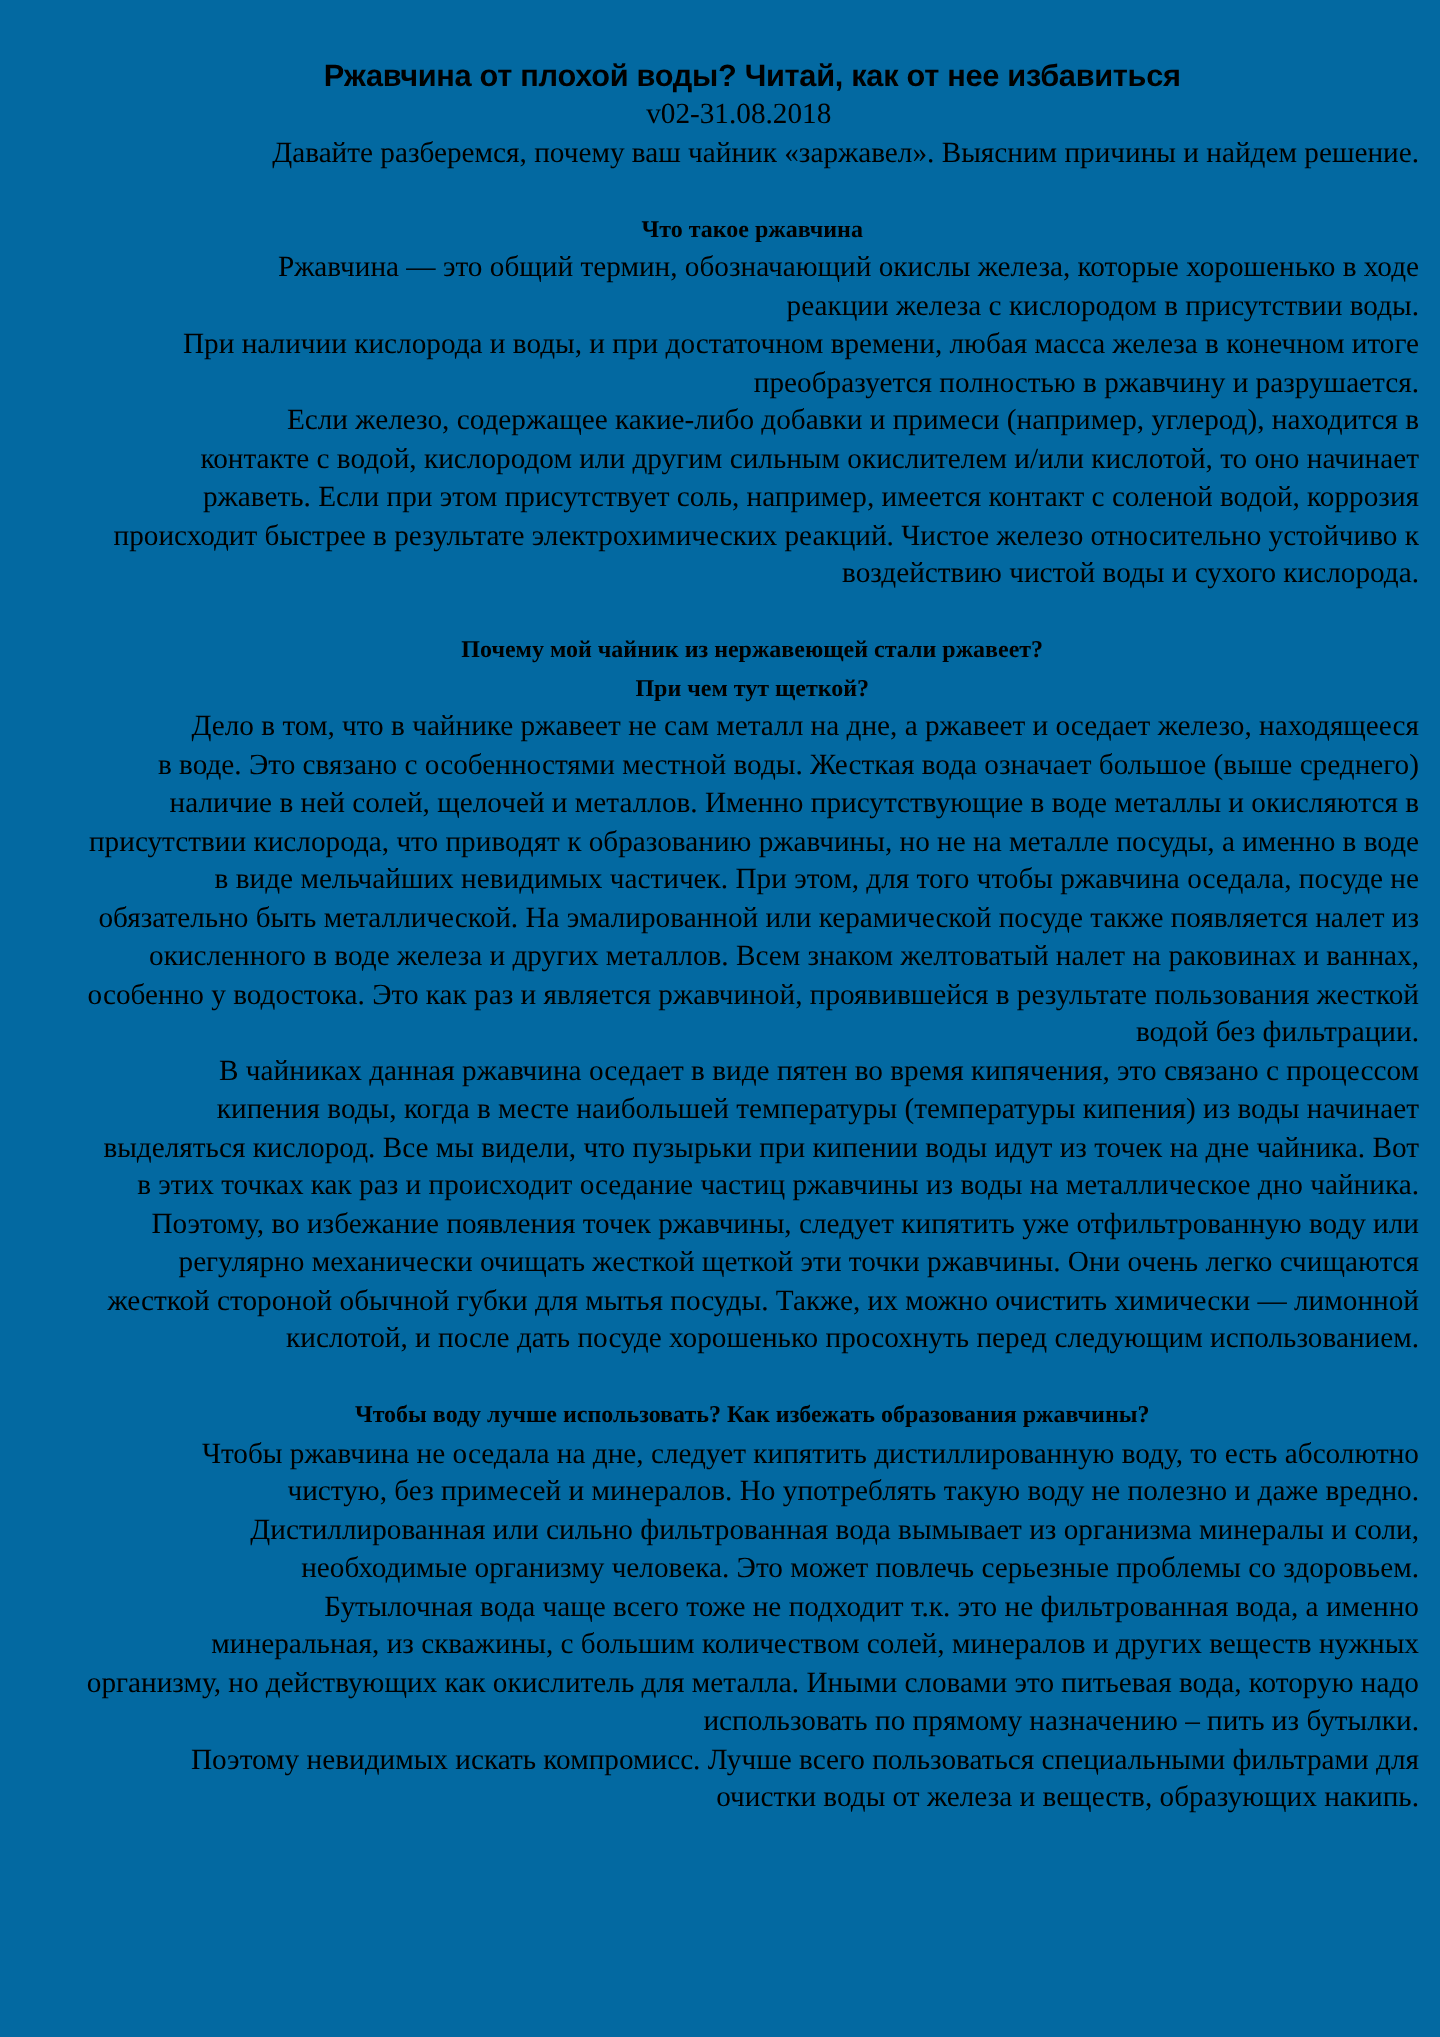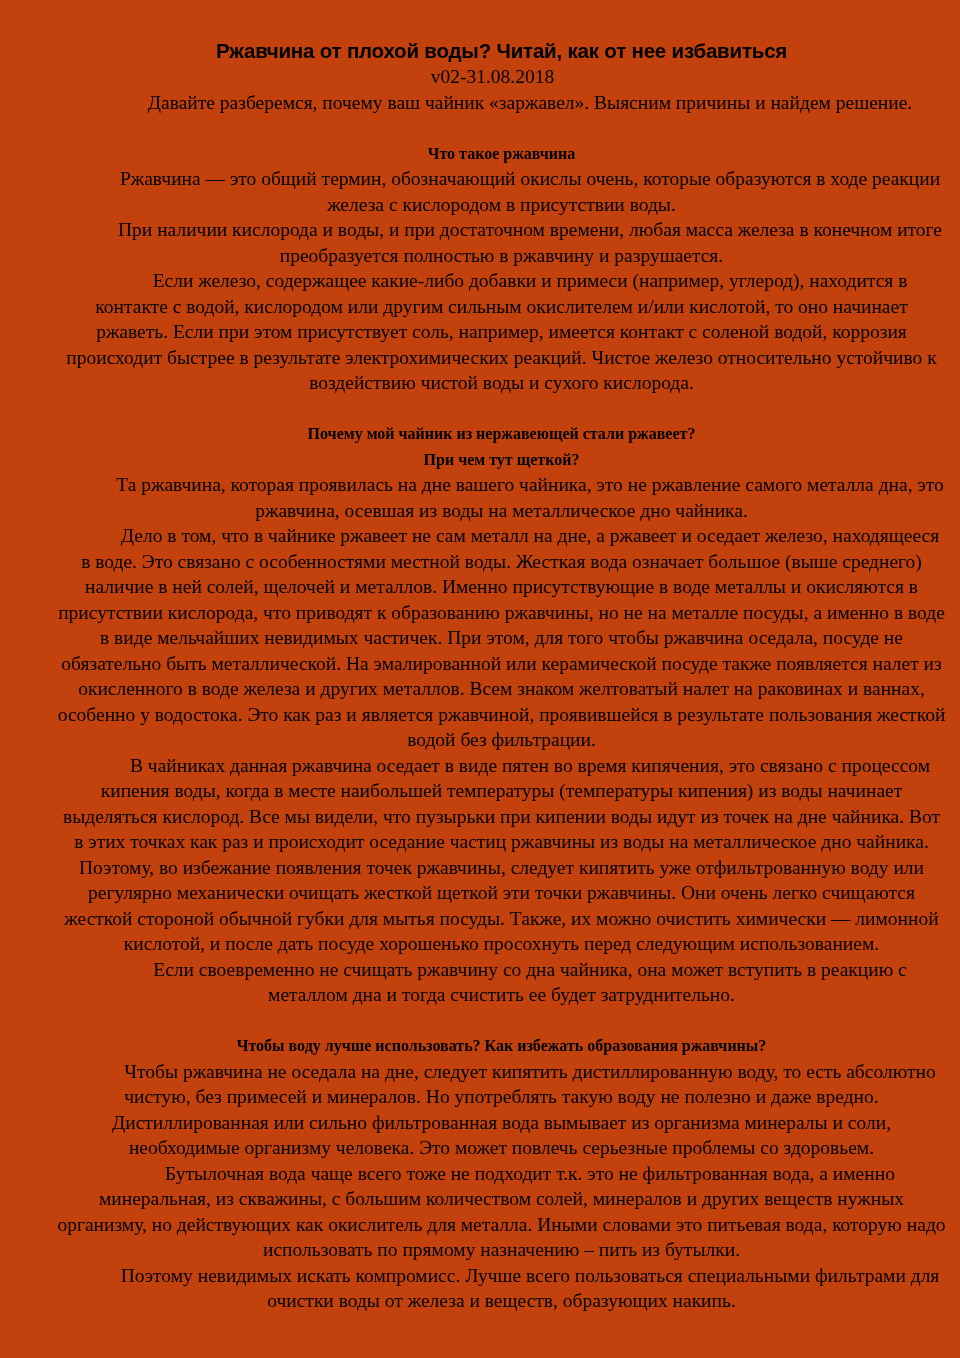--- a/index.html
+++ b/index.html
@@ -6,21 +6,21 @@
     margin: 0;
     padding: 0;
     background: #ffffff;
   }
   .page {
     position: relative;
     width: 960px;
     height: 1358px;
     box-sizing: border-box;
     padding: 38px 14px 10px 57px;
-    background: #c2410c;
+    background: #0369a1;
     color: #000000;
     font-family: "Liberation Serif", "DejaVu Serif", serif;
     font-size: 19.5px;
     line-height: 25.5px;
     overflow: hidden;
   }
   .doc-title {
     margin: 0;
     font-family: "Liberation Sans", "DejaVu Sans", sans-serif;
     font-weight: bold;
@@ -30,21 +30,21 @@
     letter-spacing: -0.2px;
   }
   .version {
     text-align: center;
     padding-right: 18px;
     line-height: 25.5px;
   }
   p.para {
     margin: 0;
     text-indent: 57px;
-    text-align: center;
+    text-align: right;
     font-family: Liberation Serif, serif;
   }
   .section-heading {
     margin: 25.5px 0 0 0;
     font-size: 16px;
     font-weight: bold;
     line-height: 25.5px;
     text-align: center;
     font-family: "Liberation Serif", "DejaVu Serif", serif;
   }
@@ -60,34 +60,32 @@
   <h1 class="doc-title">Ржавчина от плохой воды? Читай, как от нее избавиться</h1>
 
   <div class="version">v02-31.08.2018</div>
 
   <p class="para">Давайте разберемся, почему ваш чайник «заржавел». Выясним причины и найдем решение.</p>
 
   <div>
     <h2 class="section-heading">
       <span class="heading-line">Что такое ржавчина</span>
     </h2>
-    <p class="para">Ржавчина — это общий термин, обозначающий окислы очень, которые образуются в ходе реакции железа с кислородом в присутствии воды.</p>
+    <p class="para">Ржавчина — это общий термин, обозначающий окислы железа, которые хорошенько в ходе реакции железа с кислородом в присутствии воды.</p>
     <p class="para">При наличии кислорода и воды, и при достаточном времени, любая масса железа в конечном итоге преобразуется полностью в ржавчину и разрушается.</p>
     <p class="para">Если железо, содержащее какие-либо добавки и примеси (например, углерод), находится в контакте с водой, кислородом или другим сильным окислителем и/или кислотой, то оно начинает ржаветь. Если при этом присутствует соль, например, имеется контакт с соленой водой, коррозия происходит быстрее в результате электрохимических реакций. Чистое железо относительно устойчиво к воздействию чистой воды и сухого кислорода.</p>
   </div>
 
   <div>
     <h2 class="section-heading">
       <span class="heading-line">Почему мой чайник из нержавеющей стали ржавеет?</span>
       <span class="heading-line">При чем тут щеткой?</span>
     </h2>
-    <p class="para">Та ржавчина, которая проявилась на дне вашего чайника, это не ржавление самого металла дна, это ржавчина, осевшая из воды на металлическое дно чайника.</p>
     <p class="para">Дело в том, что в чайнике ржавеет не сам металл на дне, а ржавеет и оседает железо, находящееся в воде. Это связано с особенностями местной воды. Жесткая вода означает большое (выше среднего) наличие в ней солей, щелочей и металлов. Именно присутствующие в воде металлы и окисляются в присутствии кислорода, что приводят к образованию ржавчины, но не на металле посуды, а именно в воде в виде мельчайших невидимых частичек. При этом, для того чтобы ржавчина оседала, посуде не обязательно быть металлической. На эмалированной или керамической посуде также появляется налет из окисленного в воде железа и других металлов. Всем знаком желтоватый налет на раковинах и ваннах, особенно у водостока. Это как раз и является ржавчиной, проявившейся в результате пользования жесткой водой без фильтрации.</p>
     <p class="para">В чайниках данная ржавчина оседает в виде пятен во время кипячения, это связано с процессом кипения воды, когда в месте наибольшей температуры (температуры кипения) из воды начинает выделяться кислород. Все мы видели, что пузырьки при кипении воды идут из точек на дне чайника. Вот в этих точках как раз и происходит оседание частиц ржавчины из воды на металлическое дно чайника. Поэтому, во избежание появления точек ржавчины, следует кипятить уже отфильтрованную воду или регулярно механически очищать жесткой щеткой эти точки ржавчины. Они очень легко счищаются жесткой стороной обычной губки для мытья посуды. Также, их можно очистить химически — лимонной кислотой, и после дать посуде хорошенько просохнуть перед следующим использованием.</p>
-    <p class="para">Если своевременно не счищать ржавчину со дна чайника, она может вступить в реакцию с металлом дна и тогда счистить ее будет затруднительно.</p>
   </div>
 
   <div>
     <h2 class="section-heading">
       <span class="heading-line">Чтобы воду лучше использовать? Как избежать образования ржавчины?</span>
     </h2>
     <p class="para">Чтобы ржавчина не оседала на дне, следует кипятить дистиллированную воду, то есть абсолютно чистую, без примесей и минералов. Но употреблять такую воду не полезно и даже вредно. Дистиллированная или сильно фильтрованная вода вымывает из организма минералы и соли, необходимые организму человека. Это может повлечь серьезные проблемы со здоровьем.</p>
     <p class="para">Бутылочная вода чаще всего тоже не подходит т.к. это не фильтрованная вода, а именно минеральная, из скважины, с большим количеством солей, минералов и других веществ нужных организму, но действующих как окислитель для металла. Иными словами это питьевая вода, которую надо использовать по прямому назначению – пить из бутылки.</p>
     <p class="para">Поэтому невидимых искать компромисс. Лучше всего пользоваться специальными фильтрами для очистки воды от железа и веществ, образующих накипь.</p>
   </div>

